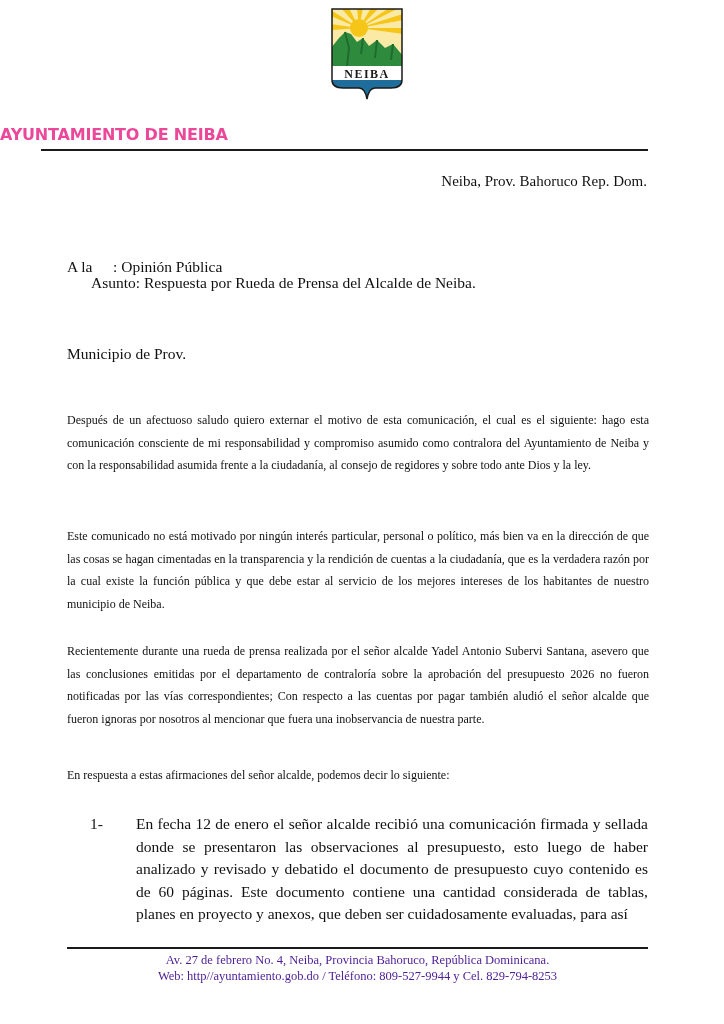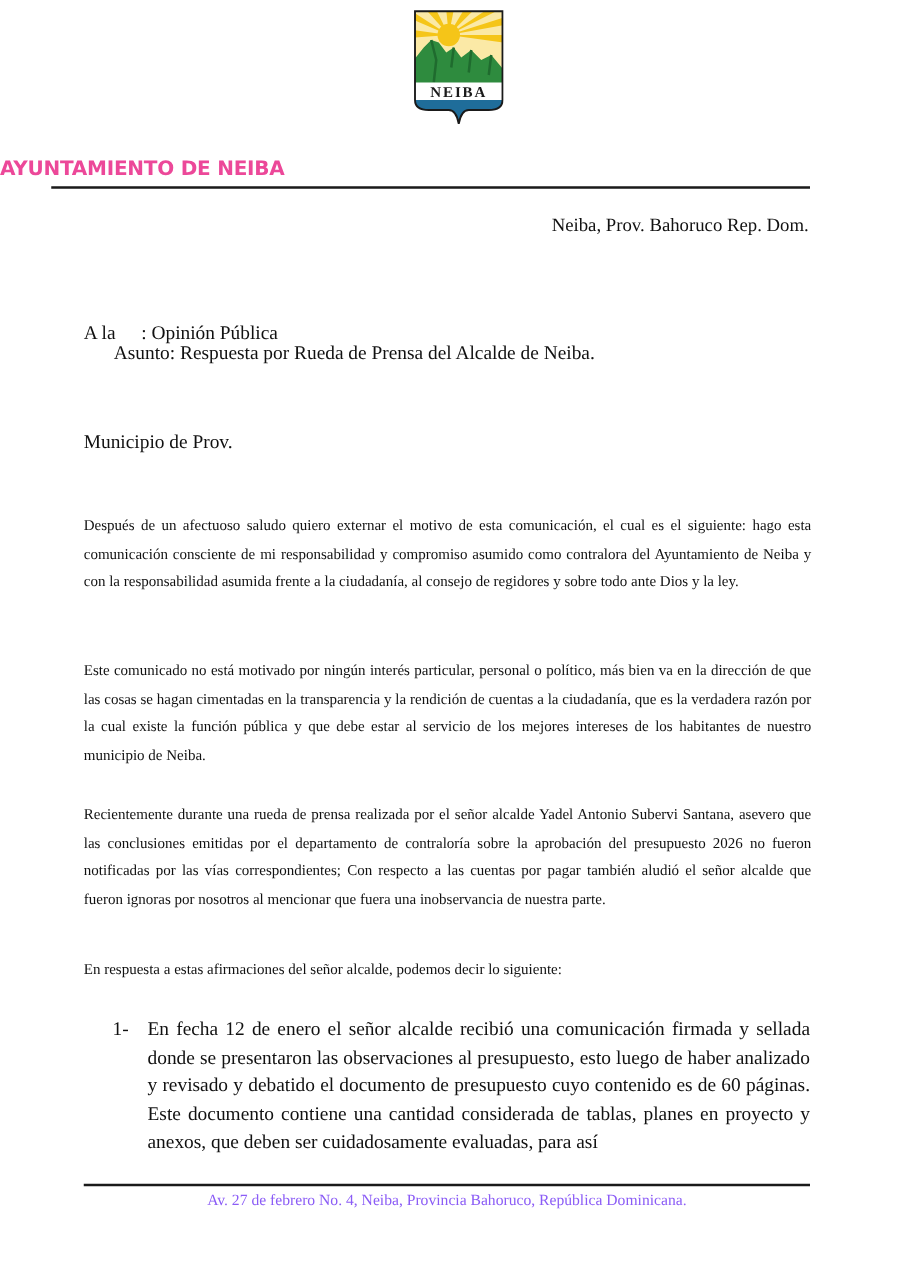--- a/index.html
+++ b/index.html
@@ -81,40 +81,40 @@
       width: 558px;
       font-size: 15.5px;
       line-height: 22.5px;
     }
     .list-num {
       position: absolute;
       left: 0;
       top: 0;
     }
     .list-text {
-      margin-left: 28px;
+      margin-left: 46px;
       text-align: justify;
     }
     .footer-rule {
       position: absolute;
       left: 67px;
       width: 581px;
       top: 947px;
       height: 2px;
       background: #1a1a1a;
     }
     .footer {
       position: absolute;
       left: 67px;
       width: 581px;
       top: 952px;
       text-align: center;
       font-size: 12.5px;
       line-height: 16px;
-      color: #8b5cf6;
+      color: #4c1d95;
     }
   </style>
 </head>
 <body>
 
 <div class="logo">
   <svg width="72" height="92" viewBox="0 0 72 92" xmlns="http://www.w3.org/2000/svg">
     <defs>
       <clipPath id="shield">
         <path d="M1 1 H71 V72 Q71 80 60 80 H44 Q38 80 36 91 Q34 80 28 80 H12 Q1 80 1 72 Z"></path>
@@ -166,13 +166,14 @@
 <p class="body-text p4">En respuesta a estas afirmaciones del señor alcalde, podemos decir lo siguiente:</p>
 
 <div class="list-item">
   <span class="list-num">1-</span>
   <div class="list-text">En fecha 12 de enero el señor alcalde recibió una comunicación firmada y sellada donde se presentaron las observaciones al presupuesto, esto luego de haber analizado y revisado y debatido el documento de presupuesto cuyo contenido es de 60 páginas. Este documento contiene una cantidad considerada de tablas, planes en proyecto y anexos, que deben ser cuidadosamente evaluadas, para así</div>
 </div>
 
 <div class="footer-rule"></div>
 <div class="footer">
   <div>Av. 27 de febrero No. 4, Neiba, Provincia Bahoruco, República Dominicana.</div>
+  <div>Web: http//ayuntamiento.gob.do / Teléfono: 809-527-9944 y Cel. 829-794-8253</div>
 </div>
 
 </body></html>

